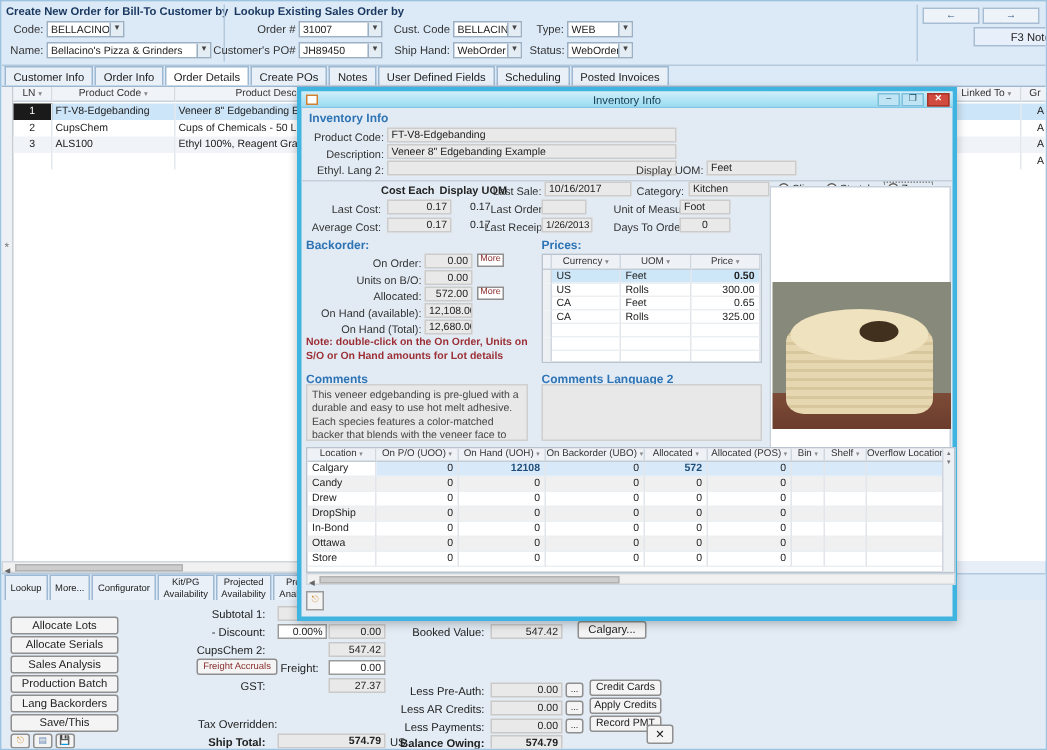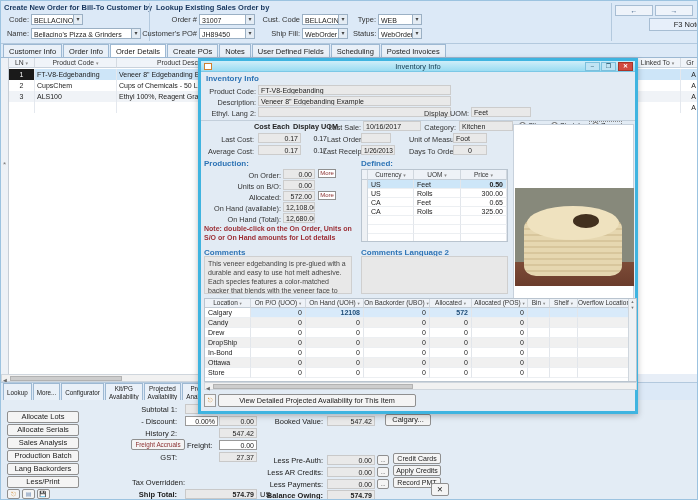--- a/index.html
+++ b/index.html
@@ -88,21 +88,21 @@
     <div class="vline" style="left:148px;"></div>
 
     <div class="abs grouptitle" style="left:155px;top:2px;">Lookup Existing Sales Order by</div>
     <div class="abs lbl r" style="left:150px;top:14px;width:46px;">Order #</div>
     <div class="combo" style="left:198px;top:13px;width:56px;"><span>31007</span><span class="arr">▾</span></div>
     <div class="abs lbl r" style="left:130px;top:28px;width:66px;">Customer's PO#</div>
     <div class="combo" style="left:198px;top:27px;width:56px;"><span>JH89450</span><span class="arr">▾</span></div>
 
     <div class="abs lbl r" style="left:257px;top:14px;width:42px;">Cust. Code</div>
     <div class="combo" style="left:301px;top:13px;width:46px;"><span>BELLACINO</span><span class="arr">▾</span></div>
-    <div class="abs lbl r" style="left:257px;top:28px;width:42px;">Ship Fill:</div>
+    <div class="abs lbl r" style="left:257px;top:28px;width:42px;">Ship Hand:</div>
     <div class="combo" style="left:301px;top:27px;width:46px;"><span>WebOrder</span><span class="arr">▾</span></div>
 
     <div class="abs lbl r" style="left:352px;top:14px;width:23px;">Type:</div>
     <div class="combo" style="left:377px;top:13px;width:44px;"><span>WEB</span><span class="arr">▾</span></div>
     <div class="abs lbl r" style="left:352px;top:28px;width:23px;">Status:</div>
     <div class="combo" style="left:377px;top:27px;width:44px;"><span>WebOrder</span><span class="arr">▾</span></div>
 
     <div class="vline" style="left:610px;"></div>
     <div class="navbtn" style="left:614px;top:4px;width:38px;"><span>←</span></div>
     <div class="navbtn" style="left:654px;top:4px;width:38px;"><span>→</span></div>
@@ -158,34 +158,34 @@
 
   <div class="btabstrip" style="padding-left:2px;"><div class="btab"><div class="one">Lookup</div></div><div class="btab"><div class="one">More...</div></div><div class="btab"><div class="one">Configurator</div></div><div class="btab" style="padding-top: 1px;"><div>Kit/PG</div><div>Availability</div></div><div class="btab" style="padding-top: 1px;"><div>Projected</div><div>Availability</div></div><div class="btab" style="padding-top: 1px;"><div>Profit</div><div>Analysis</div></div></div>
 
   <div class="footer">
     <div id="action-btns">
         <div class="btn" style="left: 6px; top: 11px; width: 72px; height: 12px; line-height: 10px;">Allocate Lots</div>
         <div class="btn" style="left: 6px; top: 24px; width: 72px; height: 12px; line-height: 10px;">Allocate Serials</div>
         <div class="btn" style="left: 6px; top: 37px; width: 72px; height: 12px; line-height: 10px;">Sales Analysis</div>
         <div class="btn" style="left: 6px; top: 50px; width: 72px; height: 12px; line-height: 10px;">Production Batch</div>
         <div class="btn" style="left: 6px; top: 63px; width: 72px; height: 12px; line-height: 10px;">Lang Backorders</div>
-        <div class="btn" style="left: 6px; top: 76px; width: 72px; height: 12px; line-height: 10px;">Less/Print</div>
+        <div class="btn" style="left: 6px; top: 76px; width: 72px; height: 12px; line-height: 10px;">Save/This</div>
       </div>
     <div class="btn" style="left:6px;top:89px;width:13px;height:10px;font-size:6px;line-height:8px;"><span style="color:#d08a2e;">⎋</span></div>
     <div class="btn" style="left:21px;top:89px;width:13px;height:10px;font-size:6px;line-height:8px;"><span style="color:#6d8bb5;">▤</span></div>
     <div class="btn" style="left:36px;top:89px;width:13px;height:10px;font-size:6px;line-height:8px;"><span style="color:#8b5bb0;">💾</span></div>
 
     <div class="flbl" style="left:106px;top:5px;width:70px;">Subtotal 1:</div>
     <div class="fieldg" style="left:184px;top:4px;width:72px;"></div>
 
     <div class="flbl" style="left:106px;top:17px;width:70px;">- Discount:</div>
     <div class="fieldw" style="left:184px;top:16px;width:33px;">0.00%</div>
     <div class="fieldg" style="left:218px;top:16px;width:38px;">0.00</div>
 
-    <div class="flbl" style="left:106px;top:29px;width:70px;">History 2:</div>
+    <div class="flbl" style="left:106px;top:29px;width:70px;">CupsChem 2:</div>
     <div class="fieldg" style="left:218px;top:28px;width:38px;">547.42</div>
 
     <div class="btn maroon" style="left:130px;top:39px;width:54px;height:11px;font-size:6.3px;line-height:10px;">Freight Accruals</div>
     <div class="flbl" style="left:186px;top:41px;width:30px;text-align:left;">Freight:</div>
     <div class="fieldw" style="left:218px;top:40px;width:38px;">0.00</div>
 
     <div class="flbl" style="left:106px;top:53px;width:70px;">GST:</div>
     <div class="fieldg" style="left:218px;top:52px;width:38px;">27.37</div>
 
     <div class="flbl" style="left:106px;top:78px;width:78px;">Tax Overridden:</div>
@@ -260,38 +260,38 @@
       <div class="mfield" style="left:252px;top:61px;width:34px;">Foot</div>
 
       <div class="mlbl" style="left:3px;top:75px;width:50px;">Average Cost:</div>
       <div class="mfield" style="left:57px;top:73px;width:43px;text-align:right;">0.17</div>
       <div class="m" style="left:100px;top:75px;width:26px;font-size:7px;text-align:right;">0.17</div>
       <div class="mlbl" style="left:122px;top:75px;width:36px;">Last Receipt:</div>
       <div class="mfield" style="left:160px;top:73px;width:34px;font-size:6.5px;">1/26/2013</div>
       <div class="mlbl" style="left:208px;top:75px;width:42px;">Days To Order:</div>
       <div class="mfield" style="left:252px;top:73px;width:34px;text-align:center;">0</div>
 
-      <div class="m mhead" style="left:3px;top:87px;">Production:</div>
+      <div class="m mhead" style="left:3px;top:87px;">Backorder:</div>
       <div id="qty-rows">
           <div class="mlbl" style="left: 10px; top: 99px; width: 70px;">On Order:</div>
           <div class="mfield" style="left: 82px; top: 97px; width: 32px; text-align: right;">0.00</div>
           <div class="morebtn" style="left: 117px; top: 97px;">More</div>
           <div class="mlbl" style="left: 10px; top: 110px; width: 70px;">Units on B/O:</div>
           <div class="mfield" style="left: 82px; top: 108px; width: 32px; text-align: right;">0.00</div>
           <div class="mlbl" style="left: 10px; top: 121px; width: 70px;">Allocated:</div>
           <div class="mfield" style="left: 82px; top: 119px; width: 32px; text-align: right;">572.00</div>
           <div class="morebtn" style="left: 117px; top: 119px;">More</div>
           <div class="mlbl" style="left: 10px; top: 132px; width: 70px;">On Hand (available):</div>
           <div class="mfield" style="left: 82px; top: 130px; width: 32px; text-align: right;">12,108.00</div>
           <div class="mlbl" style="left: 10px; top: 143px; width: 70px;">On Hand (Total):</div>
           <div class="mfield" style="left: 82px; top: 141px; width: 32px; text-align: right;">12,680.00</div>
         </div>
       <div class="m notered" style="left:3px;top:152px;width:152px;">Note: double-click on the On Order, Units on S/O or On Hand amounts for Lot details</div>
 
-      <div class="m mhead" style="left:160px;top:87px;">Defined:</div>
+      <div class="m mhead" style="left:160px;top:87px;">Prices:</div>
       <div class="gridbox" style="left:160px;top:97px;width:147px;height:73px;">
         <div id="prices-table">
             <div style="display: flex; height: 10px;">
               <div class="tblhdr" style="width: 6px;"></div>
               <div class="tblhdr" style="width: 46px;">Currency <span class="da" style="font-size: 5px; color: rgb(136, 136, 136);">▾</span></div>
               <div class="tblhdr" style="width: 47px;">UOM <span class="da" style="font-size: 5px; color: rgb(136, 136, 136);">▾</span></div>
               <div class="tblhdr" style="width: 46px;">Price <span class="da" style="font-size: 5px; color: rgb(136, 136, 136);">▾</span></div>
             </div>
             <div style="display: flex; height: 9px;">
               <div style="width: 6px; background: rgb(238, 241, 244); border-right: 1px solid rgb(208, 215, 222);"></div>
@@ -444,17 +444,16 @@
             </div>
           </div>
         <div class="m" style="right:0;top:0;width:8px;height:84px;background:#eef1f4;border-left:1px solid #cfd6dd;font-size:4px;color:#777;text-align:center;line-height:6px;">▲<br>▼</div>
       </div>
       <div class="hscroll" style="left:3px;top:310px;width:433px;">
         <span class="scrarrow">◀</span>
         <div class="hthumb" style="left:8px;width:200px;"></div>
       </div>
 
       <div class="m" style="left:3px;top:322px;width:12px;height:13px;background:#f4f4f4;border:1px solid #9a9a9a;text-align:center;line-height:11px;font-size:6px;"><span style="color:#d08a2e;">⎋</span></div>
-      <div class="btn" style="left:17px;top:322px;width:198px;height:13px;line-height:11px;font-size:7.3px;">View Detailed Projected Availability for This Item</div>
     </div>
   </div>
 
 </div>
 
 </body></html>

